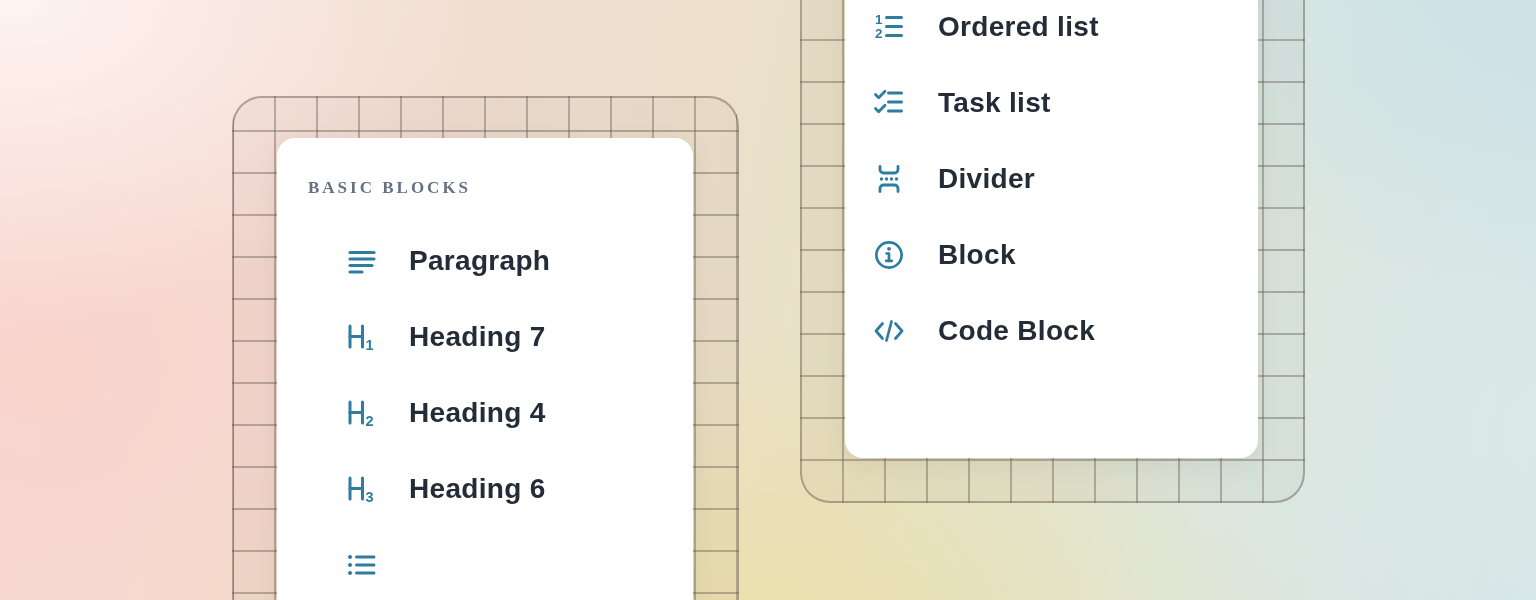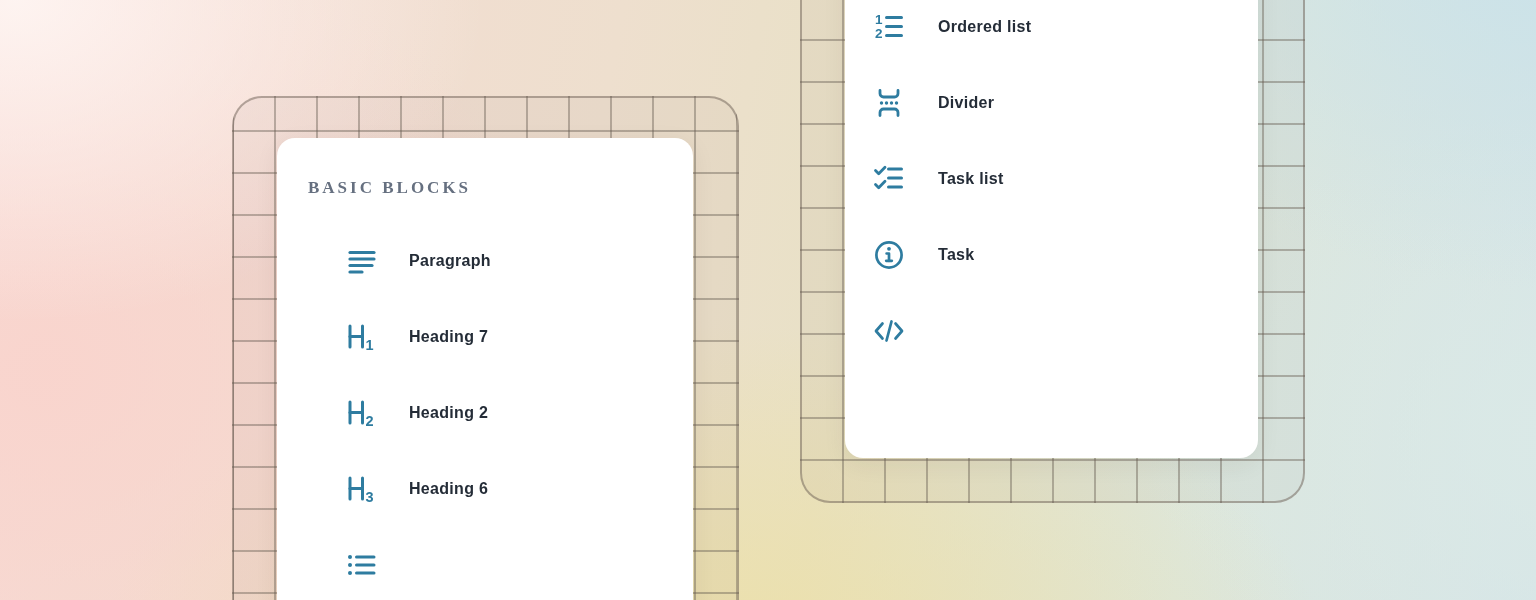--- a/index.html
+++ b/index.html
@@ -54,21 +54,21 @@
   #right-card .menu-item{padding-left:27px;}
   .icon-box{
     width:34px;height:34px;flex:none;
     display:flex;align-items:center;justify-content:center;
     color:var(--accent,#2e7ca0);
   }
   #left-card .icon-box{margin-right:30px;}
   #right-card .icon-box{margin-right:32px;}
   .icon-box svg{display:block;}
   .item-label{
-    font-size:16px;
+    font-size:28px;
     font-weight:700;
     letter-spacing:0.3px;
     color:#242c37;
     white-space:nowrap;
   }
 </style>
 </head>
 <body>
 
 <div class="stage">
@@ -103,21 +103,21 @@
   </div>
         <div class="menu-item">
     <span class="icon-box">
             <svg xmlns="http://www.w3.org/2000/svg" width="34" height="34" viewBox="0 0 34 34" fill="none" stroke="currentColor" stroke-linecap="round" stroke-linejoin="round" stroke-width="3">
               <path d="M5 6v21"></path>
               <path d="M17.5 6v21"></path>
               <path d="M5 16.5h12.5"></path>
               <text x="20.5" y="29.5" font-size="14.5" font-weight="700" fill="currentColor" stroke="none">2</text>
             </svg>
           </span>
-    <span class="item-label">Heading 2</span>
+    <span class="item-label">Heading 4</span>
   </div>
         <div class="menu-item">
     <span class="icon-box">
             <svg xmlns="http://www.w3.org/2000/svg" width="34" height="34" viewBox="0 0 34 34" fill="none" stroke="currentColor" stroke-linecap="round" stroke-linejoin="round" stroke-width="3">
               <path d="M5 6v21"></path>
               <path d="M17.5 6v21"></path>
               <path d="M5 16.5h12.5"></path>
               <text x="20.5" y="29.5" font-size="14.5" font-weight="700" fill="currentColor" stroke="none">3</text>
             </svg>
           </span>
@@ -144,62 +144,63 @@
     <span class="icon-box">
             <svg xmlns="http://www.w3.org/2000/svg" width="34" height="34" viewBox="0 0 34 34" fill="none" stroke="currentColor" stroke-linecap="round" stroke-linejoin="round" stroke-width="3">
               <text x="3" y="13.5" font-size="13.5" font-weight="700" fill="currentColor" stroke="none">1</text>
               <text x="3" y="27.5" font-size="13.5" font-weight="700" fill="currentColor" stroke="none">2</text>
               <path d="M14.5 7.5h15"></path>
               <path d="M14.5 16.5h15"></path>
               <path d="M14.5 25.5h15"></path>
             </svg>
           </span>
     <span class="item-label">Ordered list</span>
+  </div>
+        <div class="menu-item">
+    <span class="icon-box">
+            <svg xmlns="http://www.w3.org/2000/svg" width="34" height="34" viewBox="0 0 34 34" fill="none" stroke="currentColor" stroke-linecap="round" stroke-linejoin="round" stroke-width="2.8">
+              <path d="M3.5 8.5l3.2 3.2L13 5.2"></path>
+              <path d="M3.5 22.5l3.2 3.2L13 19.2"></path>
+              <path d="M16.5 7h13" stroke-width="3"></path>
+              <path d="M16.5 16h13" stroke-width="3"></path>
+              <path d="M16.5 25h13" stroke-width="3"></path>
+            </svg>
+          </span>
+    <span class="item-label">Task list</span>
   </div>
         <div class="menu-item">
     <span class="icon-box">
             <svg xmlns="http://www.w3.org/2000/svg" width="34" height="34" viewBox="0 0 34 34" fill="none" stroke="currentColor" stroke-linecap="round" stroke-linejoin="round" stroke-width="2.8">
               <path d="M8 4.5v3a3.5 3.5 0 0 0 3.5 3.5h11a3.5 3.5 0 0 0 3.5-3.5v-3"></path>
               <path d="M8 29.5v-3a3.5 3.5 0 0 1 3.5-3.5h11a3.5 3.5 0 0 1 3.5 3.5v3"></path>
               <circle cx="9.5" cy="17" r="1.7" fill="currentColor" stroke="none"></circle>
               <circle cx="14.5" cy="17" r="1.7" fill="currentColor" stroke="none"></circle>
               <circle cx="19.5" cy="17" r="1.7" fill="currentColor" stroke="none"></circle>
               <circle cx="24.5" cy="17" r="1.7" fill="currentColor" stroke="none"></circle>
             </svg>
           </span>
     <span class="item-label">Divider</span>
   </div>
         <div class="menu-item">
     <span class="icon-box">
-            <svg xmlns="http://www.w3.org/2000/svg" width="34" height="34" viewBox="0 0 34 34" fill="none" stroke="currentColor" stroke-linecap="round" stroke-linejoin="round" stroke-width="2.8">
-              <path d="M3.5 8.5l3.2 3.2L13 5.2"></path>
-              <path d="M3.5 22.5l3.2 3.2L13 19.2"></path>
-              <path d="M16.5 7h13" stroke-width="3"></path>
-              <path d="M16.5 16h13" stroke-width="3"></path>
-              <path d="M16.5 25h13" stroke-width="3"></path>
-            </svg>
-          </span>
-    <span class="item-label">Task list</span>
-  </div>
-        <div class="menu-item">
-    <span class="icon-box">
             <svg xmlns="http://www.w3.org/2000/svg" width="34" height="34" viewBox="0 0 34 34" fill="none" stroke="currentColor" stroke-linecap="round" stroke-linejoin="round" stroke-width="2.7">
               <circle cx="17" cy="17" r="12.6"></circle>
               <circle cx="17" cy="10.8" r="1.9" fill="currentColor" stroke="none"></circle>
               <path d="M14.6 15.5H17V22.8"></path>
               <path d="M14.2 22.8h5.6"></path>
             </svg>
           </span>
-    <span class="item-label">Task</span>
+    <span class="item-label">Block</span>
   </div>
         <div class="menu-item">
     <span class="icon-box">
             <svg xmlns="http://www.w3.org/2000/svg" width="34" height="34" viewBox="0 0 34 34" fill="none" stroke="currentColor" stroke-linecap="round" stroke-linejoin="round" stroke-width="2.7">
               <path d="M10.5 9.5L4 17l6.5 7.5"></path>
               <path d="M23.5 9.5L30 17l-6.5 7.5"></path>
               <path d="M19.5 7.5l-5 19"></path>
             </svg>
           </span>
+    <span class="item-label">Code Block</span>
   </div>
       </div>
   </div>
 
 </div>
 
 </body></html>

